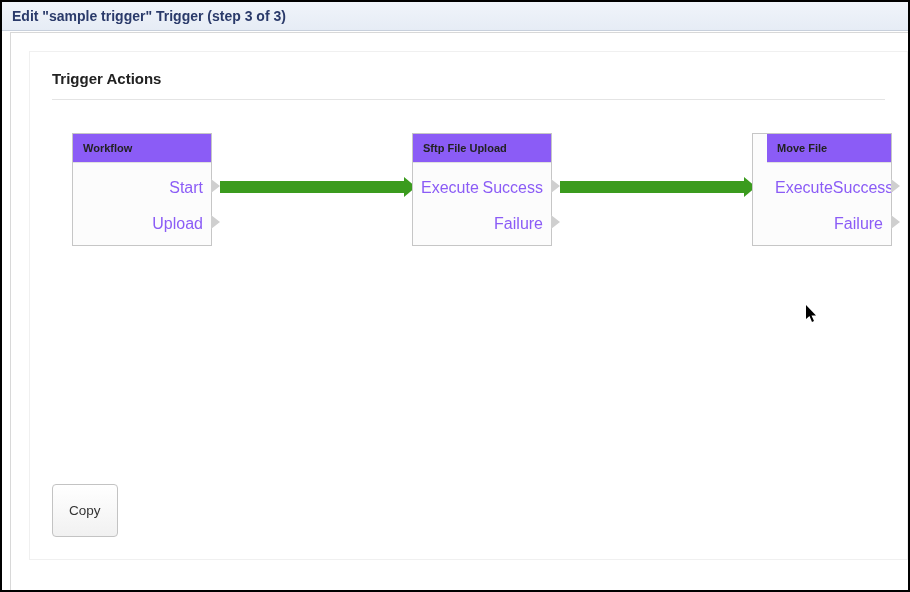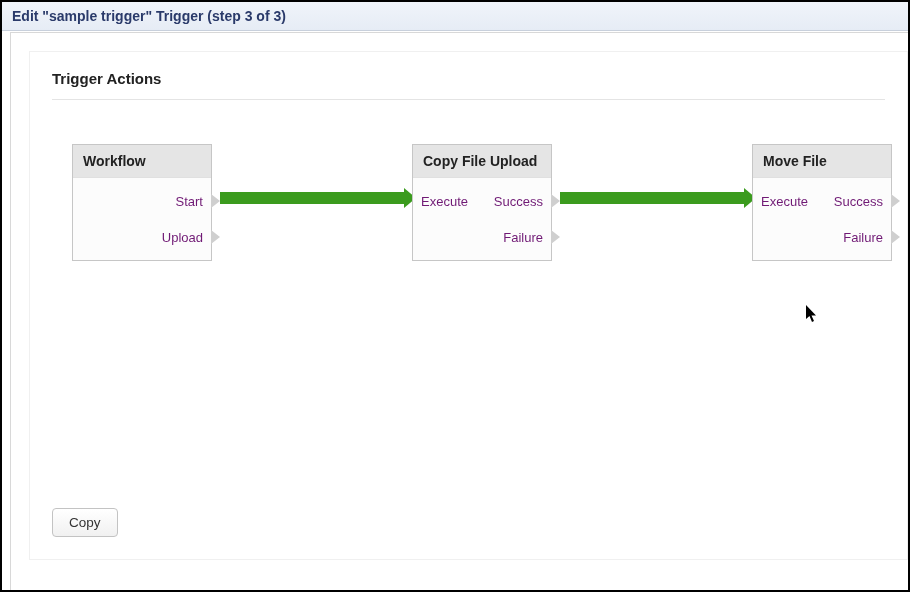--- a/index.html
+++ b/index.html
@@ -31,48 +31,48 @@
     border: 1px solid #f0f0f0;
     padding: 18px 22px;
   }
 
   .section-heading {
     font-size: 15px;
     font-weight: bold;
     color: #222;
     padding-bottom: 12px;
     border-bottom: 1px solid #e4e4e4;
-    margin-bottom: 34px;
+    margin-bottom: 23px;
   }
 
   .workflow-area {
     position: relative;
     height: 330px;
   }
 
   .node {
     position: absolute;
     width: 140px;
     border: 1px solid #c6c6c6;
     background: #fcfcfc;
     font-size: 13px;
   }
   .node-header {
-    background: #e5e5e5;
+    background: #8b5cf6;
     border-bottom: 1px solid #e0e0e0;
     font-weight: bold;
     color: #222;
     padding: 8px 10px;
-    font-size: 14px;
+    font-size: 11px;
   }
   .node-body { position: relative; height: 82px; }
   .port-row { position: absolute; width: 100%; display: flex; justify-content: space-between; padding: 0 8px; }
   .port-row.row-1 { top: 16px; }
   .port-row.row-2 { top: 52px; }
-  .port { color: #701a75; font-size: 13px; }
+  .port { color: #8b5cf6; font-size: 16px; }
   .port.left { text-align: right; }
   .port.right { text-align: right; }
 
   
   .arrow-out {
     position: absolute;
     width: 0; height: 0;
     border-top: 7px solid transparent;
     border-bottom: 7px solid transparent;
     border-left: 9px solid #cfcfcf;
@@ -91,21 +91,21 @@
     right: -10px; top: -4px;
     width: 0; height: 0;
     border-top: 10px solid transparent;
     border-bottom: 10px solid transparent;
     border-left: 12px solid #3b9b1e;
   }
 
   .copy-btn {
     position: absolute;
     left: 22px; bottom: 22px;
-    padding: 6px 16px;
+    padding: 18px 16px;
     font-size: 13.5px;
     color: #333;
     background: linear-gradient(to bottom, #ffffff, #f1f1f1);
     border: 1px solid #c3c3c3;
     border-radius: 4px;
     cursor: pointer;
   }
 
   .cursor-img {
     position: absolute;
@@ -138,38 +138,38 @@
             <span class="port right">Upload</span>
           </div>
           <span class="arrow-out" style="right:-9px; top:16px;"></span>
           <span class="arrow-out" style="right:-9px; top:52px;"></span>
         </div>
       </div>
 
       <div class="connector" style="left:168px; width:186px;"></div>
 
       <div class="node" style="left:360px; top:10px;">
-        <div class="node-header">Copy File Upload</div>
+        <div class="node-header">Sftp File Upload</div>
         <div class="node-body">
           <div class="port-row row-1">
             <span class="port left">Execute</span>
             <span class="port right">Success</span>
           </div>
           <div class="port-row row-2">
             <span></span>
             <span class="port right">Failure</span>
           </div>
           <span class="arrow-out" style="right:-9px; top:16px;"></span>
           <span class="arrow-out" style="right:-9px; top:52px;"></span>
         </div>
       </div>
 
       <div class="connector" style="left:508px; width:186px;"></div>
 
-      <div class="node" style="left:700px; top:10px;">
+      <div class="node" style="left:700px; top:10px;padding-left:14px;">
         <div class="node-header">Move File</div>
         <div class="node-body">
           <div class="port-row row-1">
             <span class="port left">Execute</span>
             <span class="port right">Success</span>
           </div>
           <div class="port-row row-2">
             <span></span>
             <span class="port right">Failure</span>
           </div>

